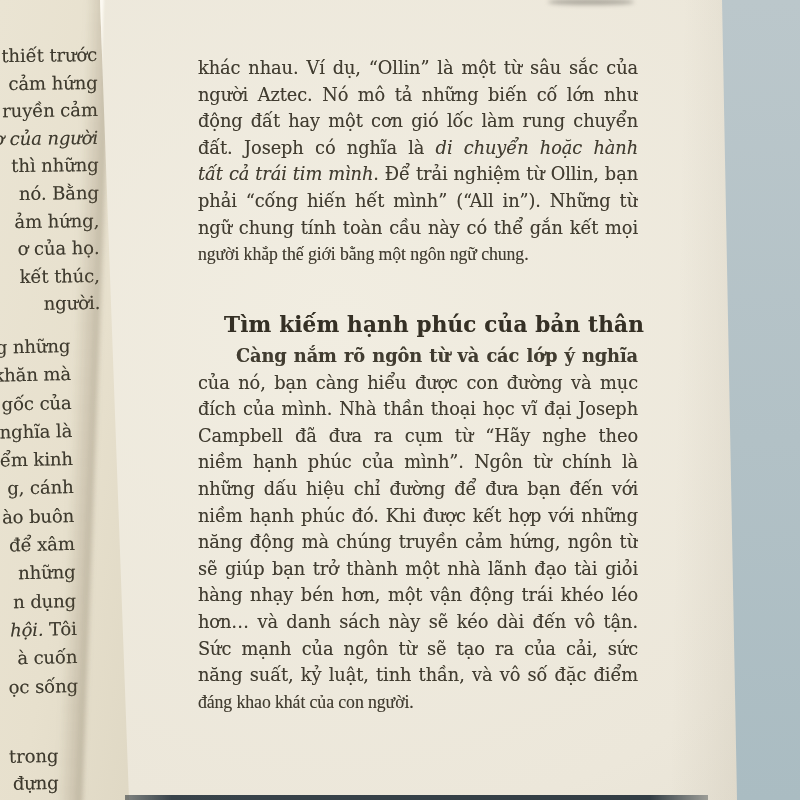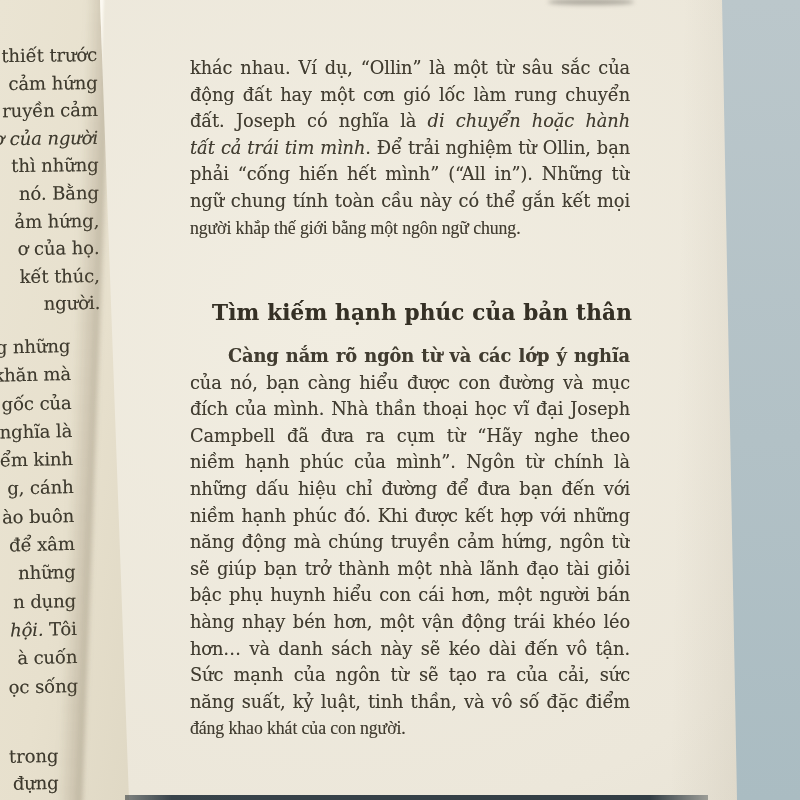--- a/index.html
+++ b/index.html
@@ -30,31 +30,31 @@
   }
   .rp-shade-right{
     position:absolute;inset:0;
     background:linear-gradient(91deg,rgba(0,0,0,0) 0%,rgba(0,0,0,0) 84%,rgba(130,118,95,0.10) 92%,rgba(95,85,64,0.22) 99.5%);
   }
   .header-smudge{
     position:absolute;left:548px;top:-1px;width:86px;height:6px;
     background:rgba(122,119,110,0.55);filter:blur(2px);border-radius:45%;
   }
   .rp-text{
-    position:absolute;left:190px;width:440px;color:#413c30;
+    position:absolute;left:198px;width:440px;color:#413c30;
     font-size:17.8px;text-shadow:0 0 0.6px rgba(65,60,48,0.45);
   }
   .rp-p1{top:55px;}
   .rp-p2{top:343px;}
   .tl{height:26.6px;line-height:26.6px;overflow:hidden;text-align:justify;text-align-last:justify;letter-spacing:-0.1px;}
   .tl.nj{text-align-last:left;font-family:Liberation Serif, serif;}
   .tl.ind{padding-left:38px;font-weight:bold;}
   .it{font-style:italic;}
   .rp-heading{
-    position:absolute;left:198px;top:294px;width:440px;margin:4px;
+    position:absolute;left:198px;top:294px;width:440px;margin:16px;
     text-align:center;font-size:21.5px;line-height:30px;font-weight:700;
     color:#353025;letter-spacing:0.2px;text-shadow:0 0 0.6px rgba(50,45,35,0.5);
   }
   .lp-col{
     position:absolute;width:170px;color:#3e3a2e;font-size:18px;
     text-shadow:0 0 0.6px rgba(62,58,46,0.45);
   }
   .lp-col .tl{white-space:nowrap;text-align:right;text-align-last:right;height:var(--lh);line-height:var(--lh);overflow:visible;}
   .lp-a{left:-73px;top:41px;--lh:27.6px;transform:rotate(-0.7deg);transform-origin:100% 0;}
   .lp-b{left:-100px;top:332px;--lh:28.3px;transform:rotate(-1.3deg);transform-origin:100% 0;}
@@ -107,41 +107,41 @@
 
   <div class="gutter-shadow"></div>
 
   <div class="right-page">
     <div class="rp-shade-right"></div>
     <div class="rp-edge-highlight"></div>
     <div class="header-smudge"></div>
 
     <div class="rp-text rp-p1">
         <div class="tl"><span>khác nhau. Ví dụ, “Ollin” là một từ sâu sắc của</span></div>
+        <div class="tl"><span>người Aztec. Nó mô tả những biến cố lớn như</span></div>
         <div class="tl"><span>động đất hay một cơn gió lốc làm rung chuyển trái</span></div>
         <div class="tl"><span>đất. Joseph có nghĩa là </span><span class="it">di chuyển hoặc hành động với</span></div>
         <div class="tl"><span class="it">tất cả trái tim mình</span><span>. Để trải nghiệm từ Ollin, bạn</span></div>
         <div class="tl"><span>phải “cống hiến hết mình” (“All in”). Những từ</span></div>
         <div class="tl"><span>ngữ chung tính toàn cầu này có thể gắn kết mọi</span></div>
         <div class="tl nj"><span>người khắp thế giới bằng một ngôn ngữ chung.</span></div>
       </div>
 
     <h2 class="rp-heading">Tìm kiếm hạnh phúc của bản thân</h2>
 
     <div class="rp-text rp-p2">
         <div class="tl ind"><span>Càng nắm rõ ngôn từ và các lớp ý nghĩa</span></div>
         <div class="tl"><span>của nó, bạn càng hiểu được con đường và mục</span></div>
         <div class="tl"><span>đích của mình. Nhà thần thoại học vĩ đại Joseph</span></div>
         <div class="tl"><span>Campbell đã đưa ra cụm từ “Hãy nghe theo</span></div>
         <div class="tl"><span>niềm hạnh phúc của mình”. Ngôn từ chính là</span></div>
         <div class="tl"><span>những dấu hiệu chỉ đường để đưa bạn đến với</span></div>
         <div class="tl"><span>niềm hạnh phúc đó. Khi được kết hợp với những</span></div>
         <div class="tl"><span>năng động mà chúng truyền cảm hứng, ngôn từ</span></div>
         <div class="tl"><span>sẽ giúp bạn trở thành một nhà lãnh đạo tài giỏi</span></div>
-        <div class="tl"><span>bậc phụ huynh hiểu con cái hơn, một người bán</span></div>
         <div class="tl"><span>hàng nhạy bén hơn, một vận động trái khéo léo</span></div>
         <div class="tl"><span>hơn… và danh sách này sẽ kéo dài đến vô tận.</span></div>
         <div class="tl"><span>Sức mạnh của ngôn từ sẽ tạo ra của cải, sức khỏe,</span></div>
         <div class="tl"><span>năng suất, kỷ luật, tinh thần, và vô số đặc điểm</span></div>
         <div class="tl nj"><span>đáng khao khát của con người.</span></div>
       </div>
   </div>
 
   <div class="bottom-edge"></div>
 </div>

